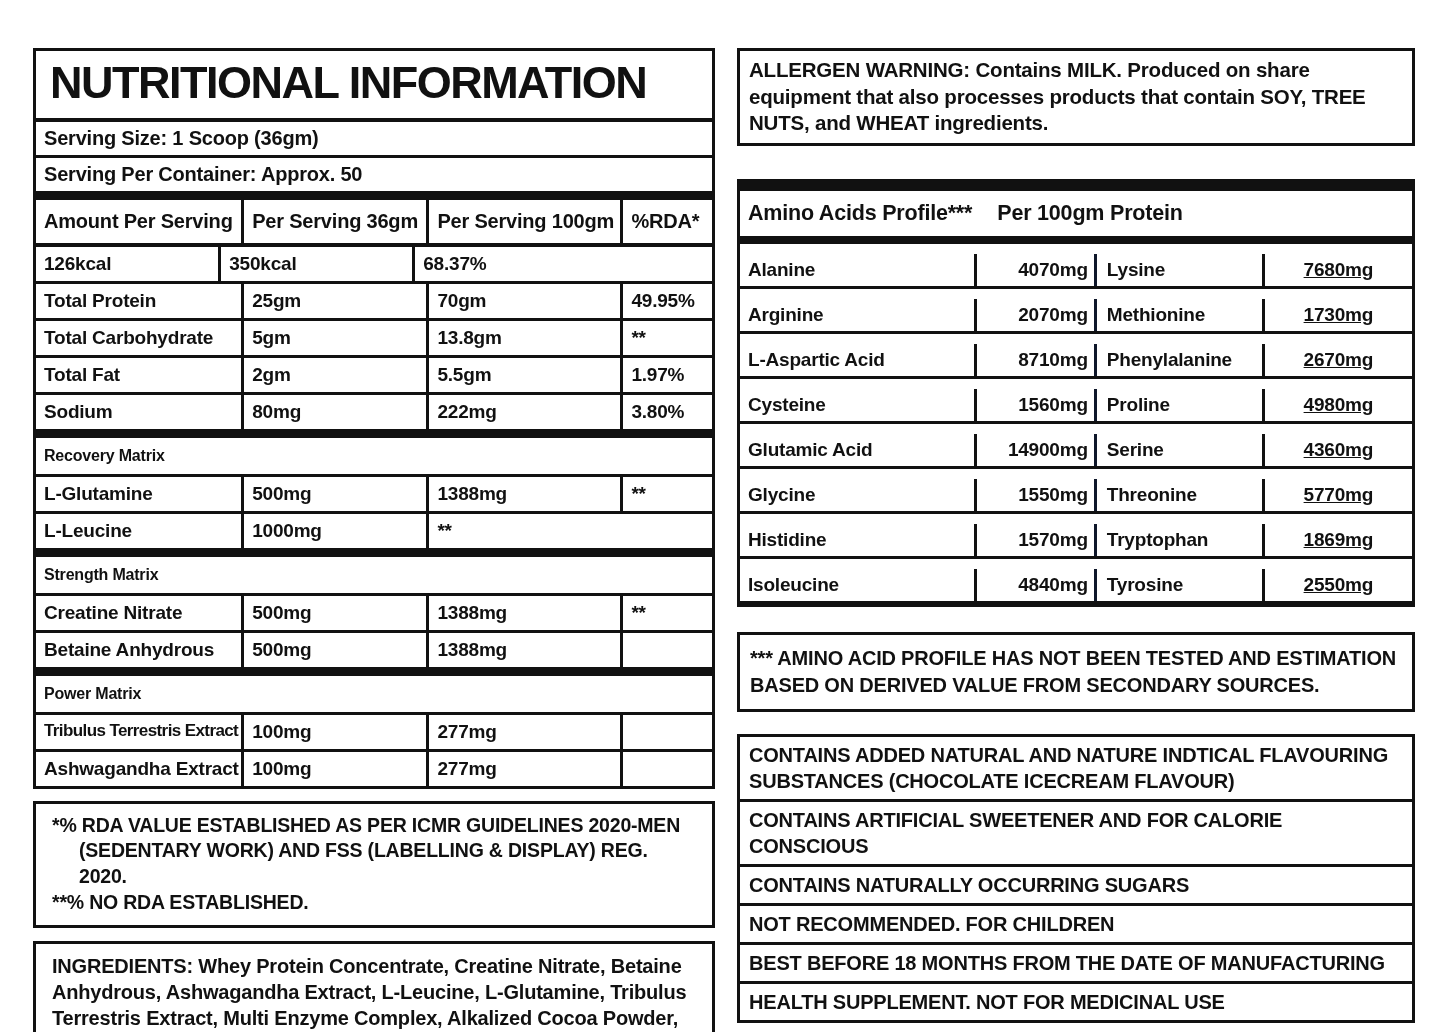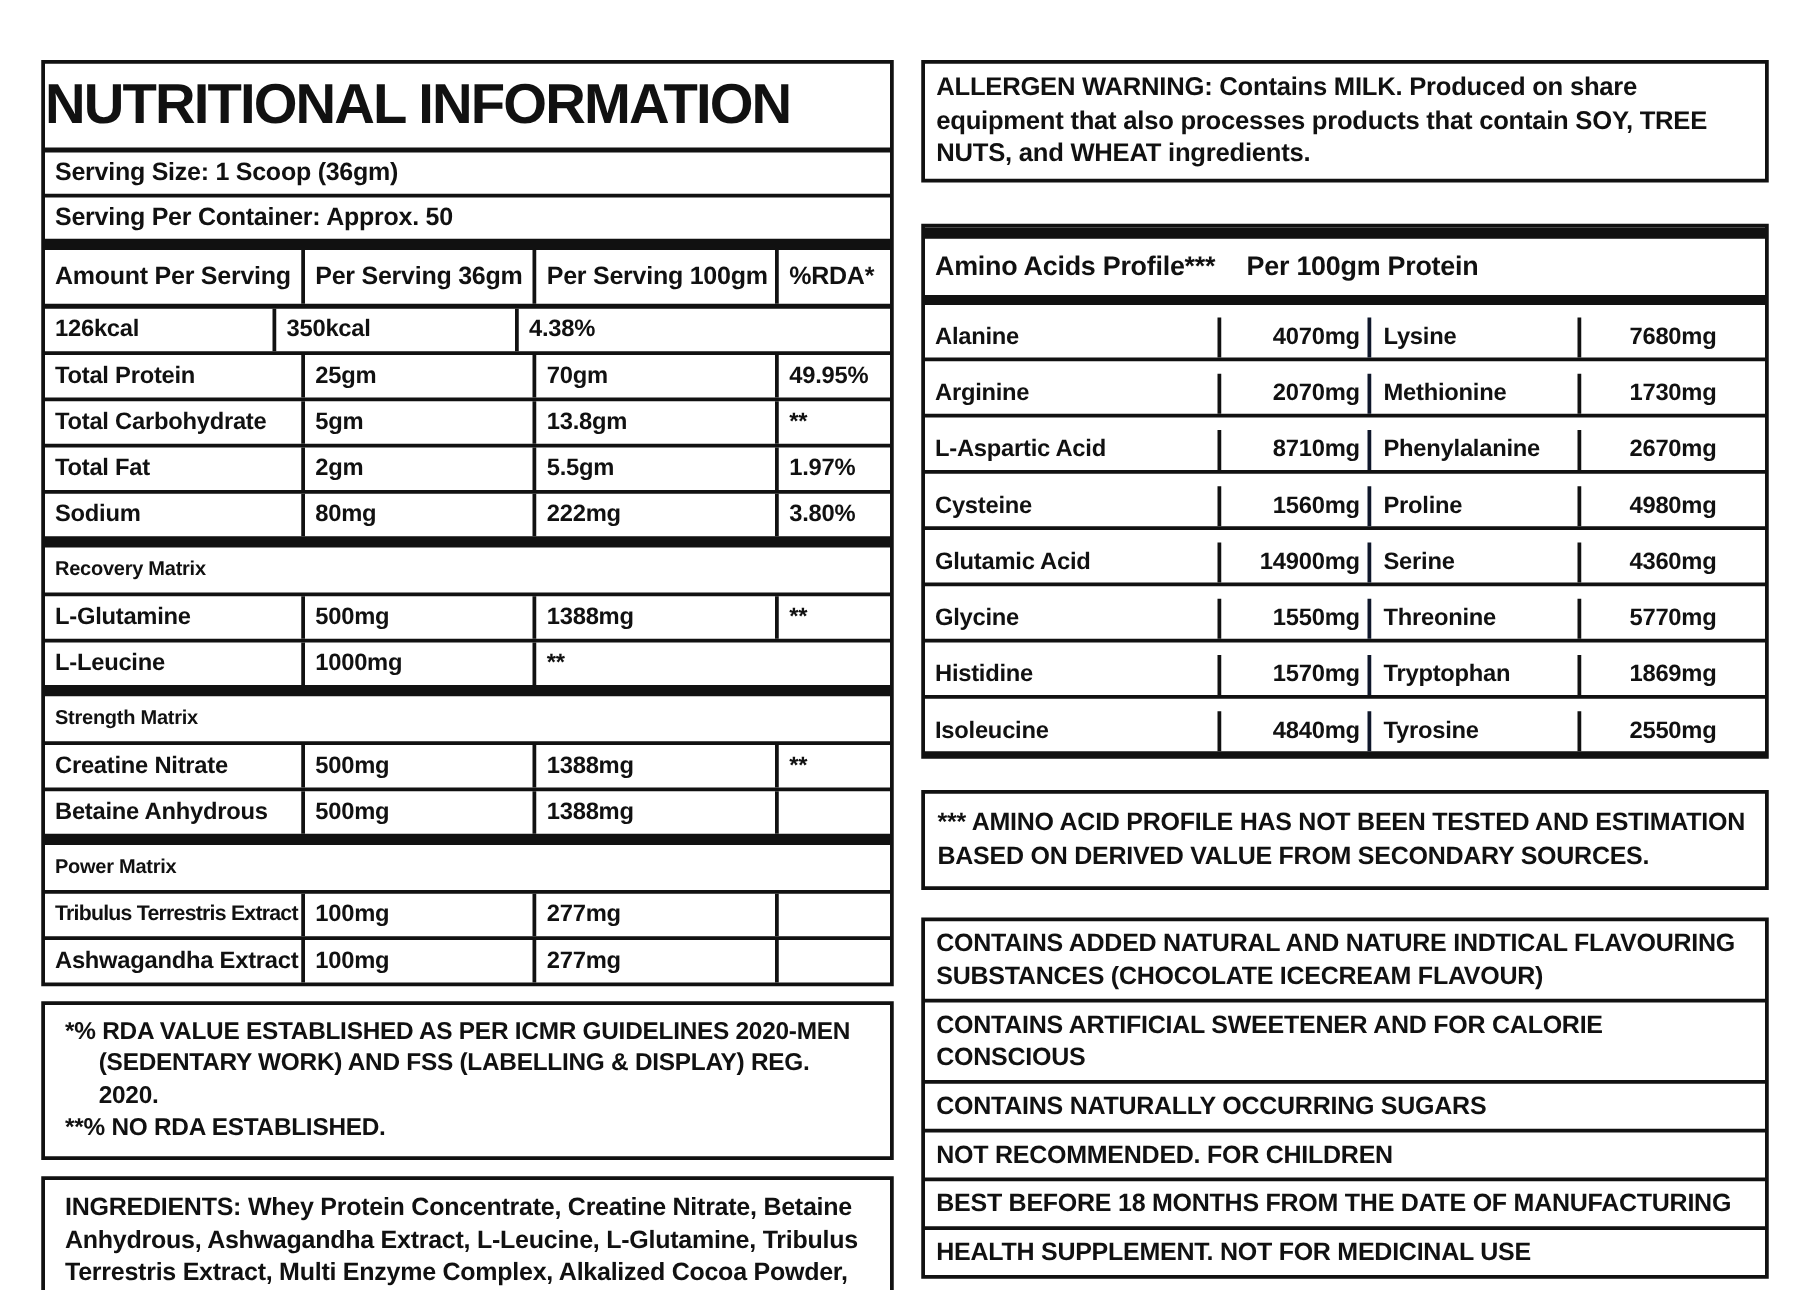--- a/index.html
+++ b/index.html
@@ -11,21 +11,21 @@
     overflow:hidden;
   }
   .page { display:flex; gap:22px; padding:48px 30px 0 33px; }
   .col-left  { width:682px; flex:0 0 682px; }
   .col-right { width:678px; flex:0 0 678px; }
 
   .box { border:3px solid #111; background:#fff; }
   .bar { height:9px; background:#111; }
 
   
-  .title-row { font-size:45px; line-height:1.08; letter-spacing:-1.5px; padding:8px 10px 10px 0; border-bottom:4px solid #111; }
+  .title-row { font-size:45px; line-height:1.08; letter-spacing:-1.5px; padding:8px 10px 10px 14px; border-bottom:4px solid #111; }
   .serv-row  { font-size:20px; padding:5px 8px; }
   .serv-row.bb { border-bottom:3px solid #111; }
   .hdr-row   { display:flex; font-size:20px; border-bottom:4px solid #111; }
   .hdr-row > div { padding:10px 6px 10px 8px; }
   .t-row     { display:flex; font-size:19px; }
   .t-row > div { padding:6px 6px 6px 8px; white-space:nowrap; }
   .t-row.bb, .sec-hdr.bb { border-bottom:3px solid #111; }
   .c1 { width:30.8%; border-right:3px solid #111; }
   .c2 { width:27.4%; border-right:3px solid #111; }
   .c3 { width:28.7%; border-right:3px solid #111; }
@@ -44,21 +44,21 @@
   .amino { margin-top:33px; }
   .a-hdr { display:flex; font-size:21.5px; padding:10px 8px; }
   .a-hdr .a-title { width:38%; }
   .a-bar { height:8px; background:#111; }
   .a-row { display:flex; font-size:19px;margin-top:10px; }
   .a-row > div { padding:5px 6px; white-space:nowrap; }
   .a-row.bb { border-bottom:3px solid #111; }
   .an1 { width:35.3%; border-right:3px solid #111; padding-left:8px !important; }
   .av1 { width:17.8%; border-right:3px solid #0f172a; text-align:right; }
   .an2 { width:25.0%; border-right:3px solid #111; padding-left:10px !important; }
-  .av2 { width:21.9%; text-align:center; }
+  .av2 { width:21.9%; text-align:center;text-decoration:underline; }
   .amino-note { margin-top:25px; }
   .stmts { margin-top:22px; }
   .stmt { font-size:20px; line-height:1.3; padding:5px 9px; }
   .stmt.bb { border-bottom:3px solid #111; }
   .directions { font-size:21px; line-height:1.38; margin-top:27px; padding-right:4px; }
   .inline-label { }
 </style>
 </head>
 <body>
 
@@ -75,21 +75,21 @@
       <div class="hdr-row">
         <div class="c1">Amount Per Serving</div>
         <div class="c2">Per Serving 36gm</div>
         <div class="c3">Per Serving 100gm</div>
         <div class="c4">%RDA*</div>
       </div>
 
       <div class="t-row bb">
         <div class="c2">126kcal</div>
         <div class="c3">350kcal</div>
-        <div class="c4">4.38%</div>
+        <div class="c4">68.37%</div>
       </div>
       <div class="t-row bb">
         <div class="c1">Total Protein</div>
         <div class="c2">25gm</div>
         <div class="c3">70gm</div>
         <div class="c4">49.95%</div>
       </div>
       <div class="t-row bb">
         <div class="c1">Total Carbohydrate</div>
         <div class="c2">5gm</div>

